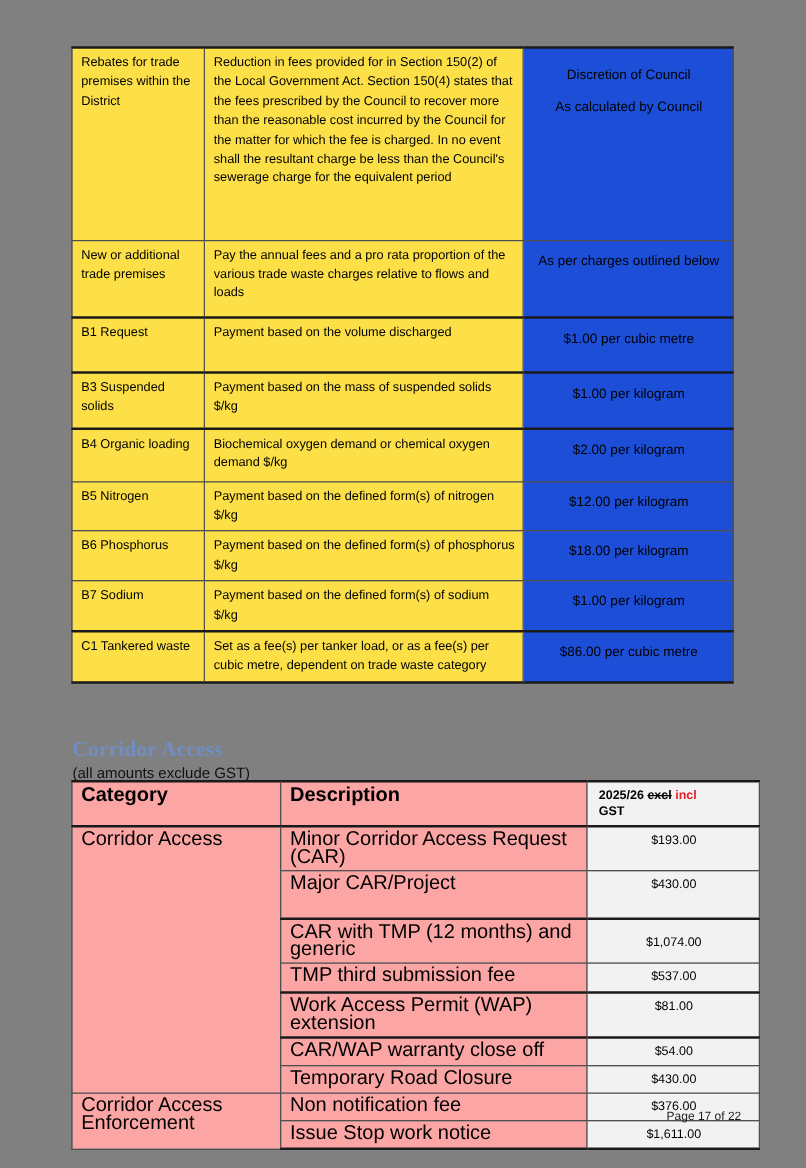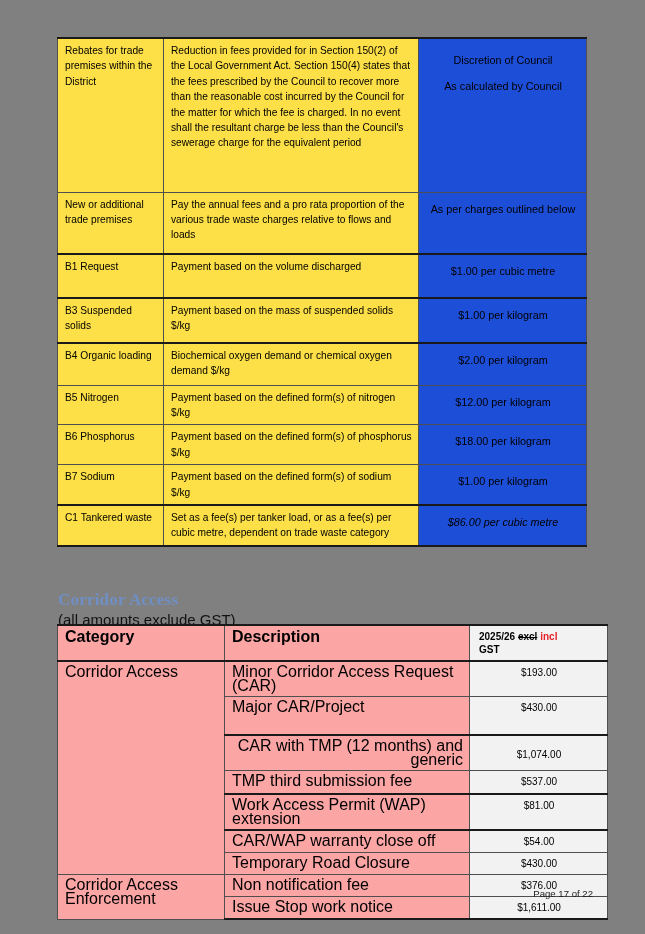--- a/index.html
+++ b/index.html
@@ -59,21 +59,21 @@
     font-family: "Liberation Serif", serif;
     font-size: 17px;
     font-weight: bold;
     color: #6f8fc4;
     letter-spacing: .2px;
   }
   .section-sub {
     position: absolute;
     left: 58px;
     top: 611px;
-    font-size: 15px;
+    font-size: 12px;
     color: #111;
   }
 
   .corridor-table {
     position: absolute;
     left: 57px;
     top: 624px;
     width: 529px;
     border-collapse: collapse;
     table-layout: fixed;
@@ -186,21 +186,21 @@
       <td class="col-cat" style="height:39px;">B7 Sodium</td>
       <td class="col-desc">Payment based on the defined form(s) of sodium $/kg</td>
       <td class="col-fee" style="line-height:14px;">
         <span class="fee-line">$1.00 per kilogram</span>
       </td>
     </tr>
 
     <tr class="thick-top thick-bot">
       <td class="col-cat" style="height:37px;">C1 Tankered waste</td>
       <td class="col-desc">Set as a fee(s) per tanker load, or as a fee(s) per cubic metre, dependent on trade waste category</td>
-      <td class="col-fee" style="line-height:14px;font-style:italic;">
+      <td class="col-fee" style="line-height:14px;">
         <span class="fee-line">$86.00 per cubic metre</span>
       </td>
     </tr>
   </tbody>
 </table>
 
 <div class="section-head">Corridor Access</div>
 <div class="section-sub">(all amounts exclude GST)</div>
 
 <table class="corridor-table">
@@ -220,21 +220,21 @@
     <tr>
       <td class="c-cat" rowspan="7">Corridor Access</td>
       <td class="c-desc" style="height:22px;">Minor Corridor Access Request (CAR)</td>
       <td class="c-fee">$193.00</td>
     </tr>
     <tr class="thick-bot">
       <td class="c-desc" style="height:38px;">Major CAR/Project</td>
       <td class="c-fee">$430.00</td>
     </tr>
     <tr>
-      <td class="c-desc" style="height:30px;text-align:right;">CAR with TMP (12 months) and generic</td>
+      <td class="c-desc" style="height:30px;">CAR with TMP (12 months) and generic</td>
       <td class="c-fee" style="padding-top:12px;">$1,074.00</td>
     </tr>
     <tr class="thick-bot">
       <td class="c-desc" style="height:24px;">TMP third submission fee</td>
       <td class="c-fee">$537.00</td>
     </tr>
     <tr class="thick-bot">
       <td class="c-desc" style="height:22px;">Work Access Permit (WAP) extension</td>
       <td class="c-fee">$81.00</td>
     </tr>

